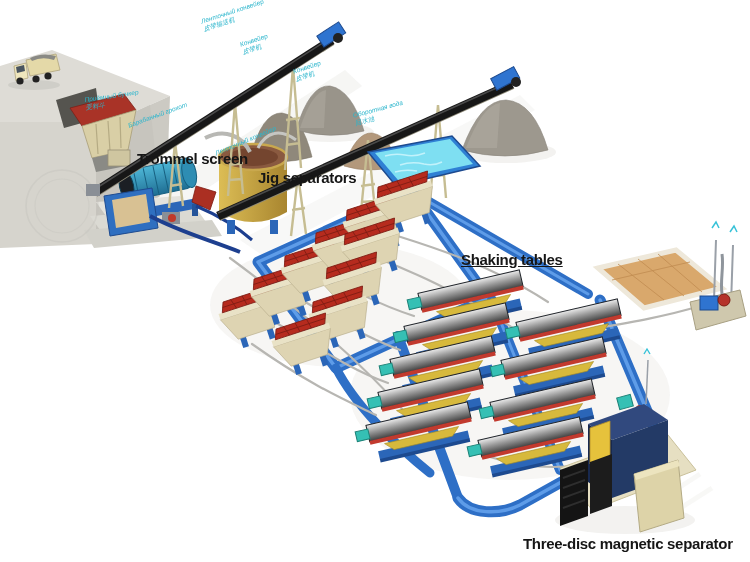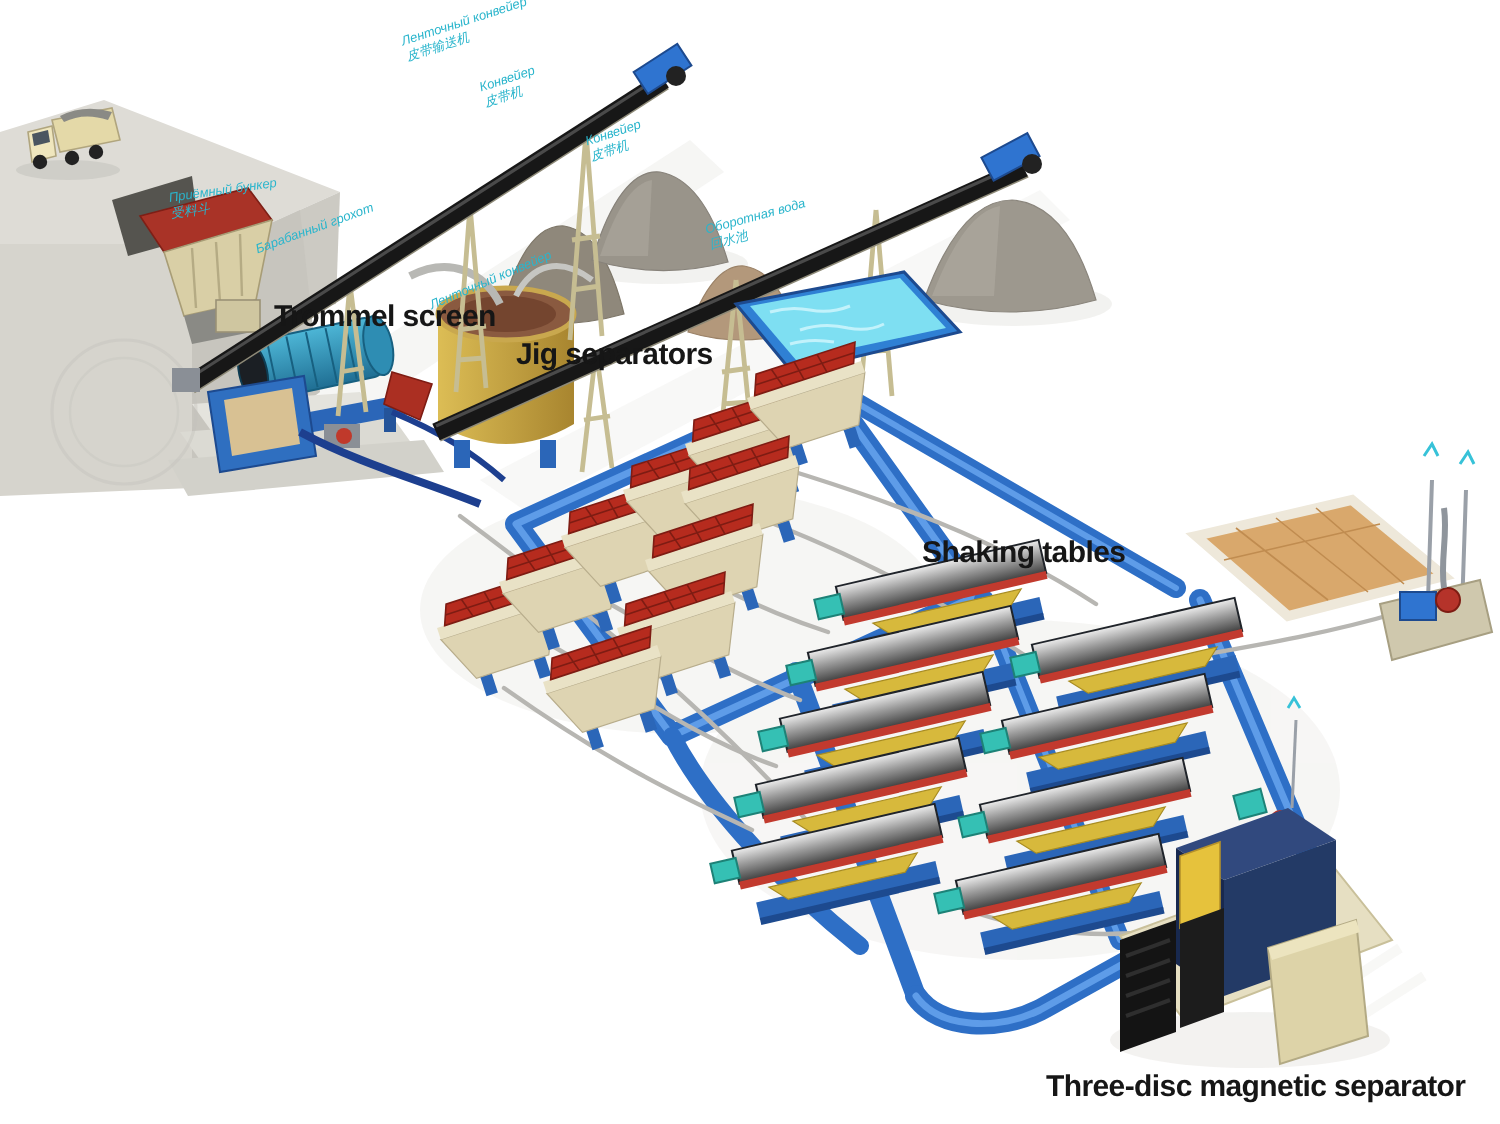--- a/index.html
+++ b/index.html
@@ -250,21 +250,21 @@
     <path d="M560,470 L588,460 L588,516 L560,526 Z" fill="#141414"></path>
     <path d="M563,478 L585,470 M563,488 L585,480 M563,498 L585,490 M563,508 L585,500" stroke="#2e2e2e" stroke-width="2"></path>
     <path d="M590,462 L612,454 L612,506 L590,514 Z" fill="#1c1c1c"></path>
     <path d="M634,474 L678,460 L684,518 L640,532 Z" fill="#ddd3a8" stroke="#b3aa84" stroke-width="1"></path>
     <path d="M634,474 L678,460 L680,466 L636,480 Z" fill="#ece4bf"></path>
   </g>
 </svg>
 
 <div class="lbl" style="left:137px;top:131px;margin-top:19px;">Trommel screen</div>
 <div class="lbl" style="left:258px;top:169px;text-align:center;">Jig separators</div>
-<div class="lbl" style="left:461px;top:268px;">Shaking tables</div>
+<div class="lbl" style="left:461px;top:251px;text-decoration:underline;">Shaking tables</div>
 <div class="lbl" style="left:523px;top:535px;">Three-disc magnetic separator</div>
 
 <div class="ann" style="left:200px;top:18px;transform:rotate(-18deg);">
   <span>Ленточный конвейер</span>
   <span>皮带输送机</span>
 </div>
 <div class="ann" style="left:239px;top:41px;transform:rotate(-18deg);">
   <span>Конвейер</span>
   <span>皮带机</span>
 </div>

